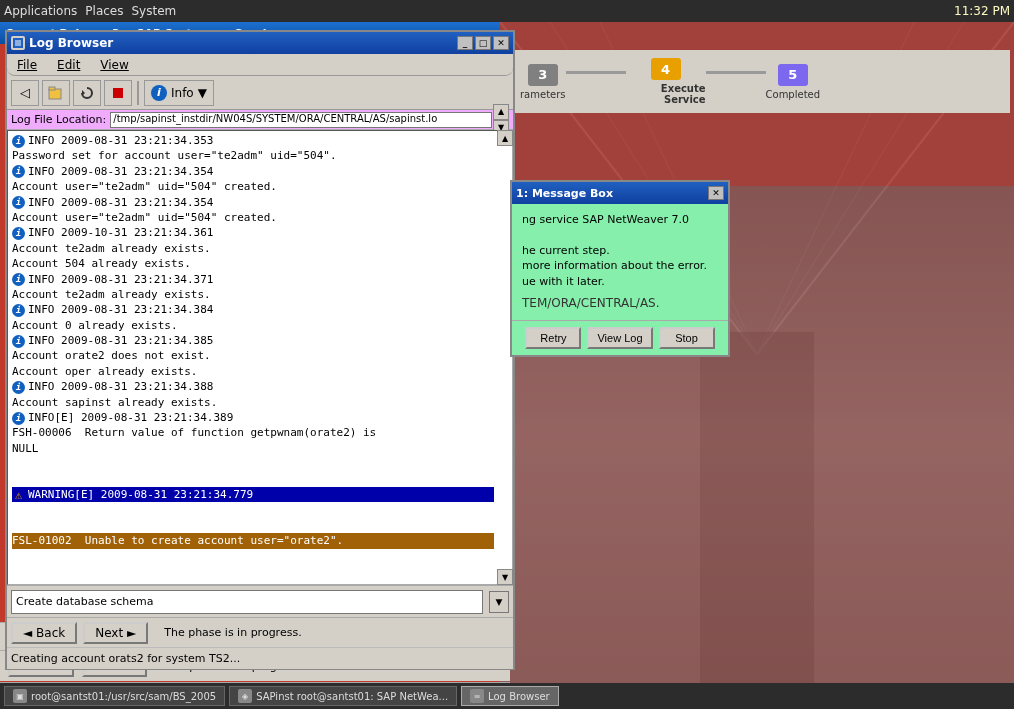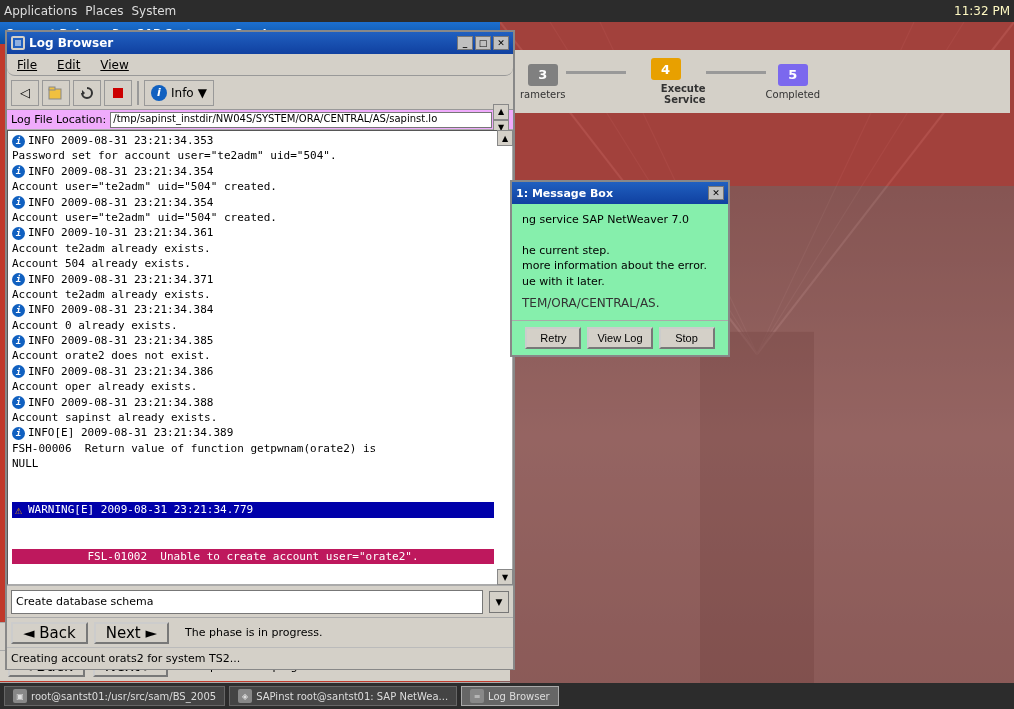--- a/index.html
+++ b/index.html
@@ -310,21 +310,21 @@
       align-items: center;
       padding: 0 4px;
       gap: 6px;
       border-top: 1px solid #aaa;
     }
     .nav-btn {
       height: 22px;
       background: #d4d0c8;
       border: 2px outset #ccc;
       padding: 0 10px;
-      font-size: 15px;
+      font-size: 12px;
       cursor: pointer;
       display: flex;
       align-items: center;
       gap: 3px;
     }
 
     
     .creating-status {
       height: 22px;
       background: #d4d0c8;
@@ -631,30 +631,29 @@
       <div class="log-line">Account user="te2adm" uid="504" created.</div>
       <div class="log-line"><span class="info-icon-inline">i</span><span>INFO 2009-10-31 23:21:34.361</span></div>
       <div class="log-line">Account te2adm already exists.</div>
       <div class="log-line">Account 504 already exists.</div>
       <div class="log-line"><span class="info-icon-inline">i</span><span>INFO 2009-08-31 23:21:34.371</span></div>
       <div class="log-line">Account te2adm already exists.</div>
       <div class="log-line"><span class="info-icon-inline">i</span><span>INFO 2009-08-31 23:21:34.384</span></div>
       <div class="log-line">Account 0 already exists.</div>
       <div class="log-line"><span class="info-icon-inline">i</span><span>INFO 2009-08-31 23:21:34.385</span></div>
       <div class="log-line">Account orate2 does not exist.</div>
-      <div class="log-line"><span class="info-icon-inline">i</span><span>INFO 2009-08-31 23:21:34.386</span></div>
       <div class="log-line">Account oper already exists.</div>
       <div class="log-line"><span class="info-icon-inline">i</span><span>INFO 2009-08-31 23:21:34.388</span></div>
       <div class="log-line">Account sapinst already exists.</div>
       <div class="log-line"><span class="info-icon-inline">i</span><span>INFO[E] 2009-08-31 23:21:34.389</span></div>
       <div class="log-line">FSH-00006  Return value of function getpwnam(orate2) is
 NULL</div>
       <div class="log-line" style="display:block;">
         <span style="background:#0000aa;color:#fff;display:block;"><span class="warn-icon-inline">⚠</span>WARNING[E] 2009-08-31 23:21:34.779</span>
-        <span style="background:#be185d;color:#fff;display:block;text-align:center;">FSL-01002  Unable to create account user="orate2".</span>
+        <span style="background:#a16207;color:#fff;display:block;">FSL-01002  Unable to create account user="orate2".</span>
         
         
       </div>
 
     </div>
 
     <div style="position:absolute;right:0;top:0;width:16px;height:100%;display:flex;flex-direction:column;justify-content:space-between;">
       <div class="scroll-arrow">▲</div>
       <div class="scroll-arrow">▼</div>
     </div>

